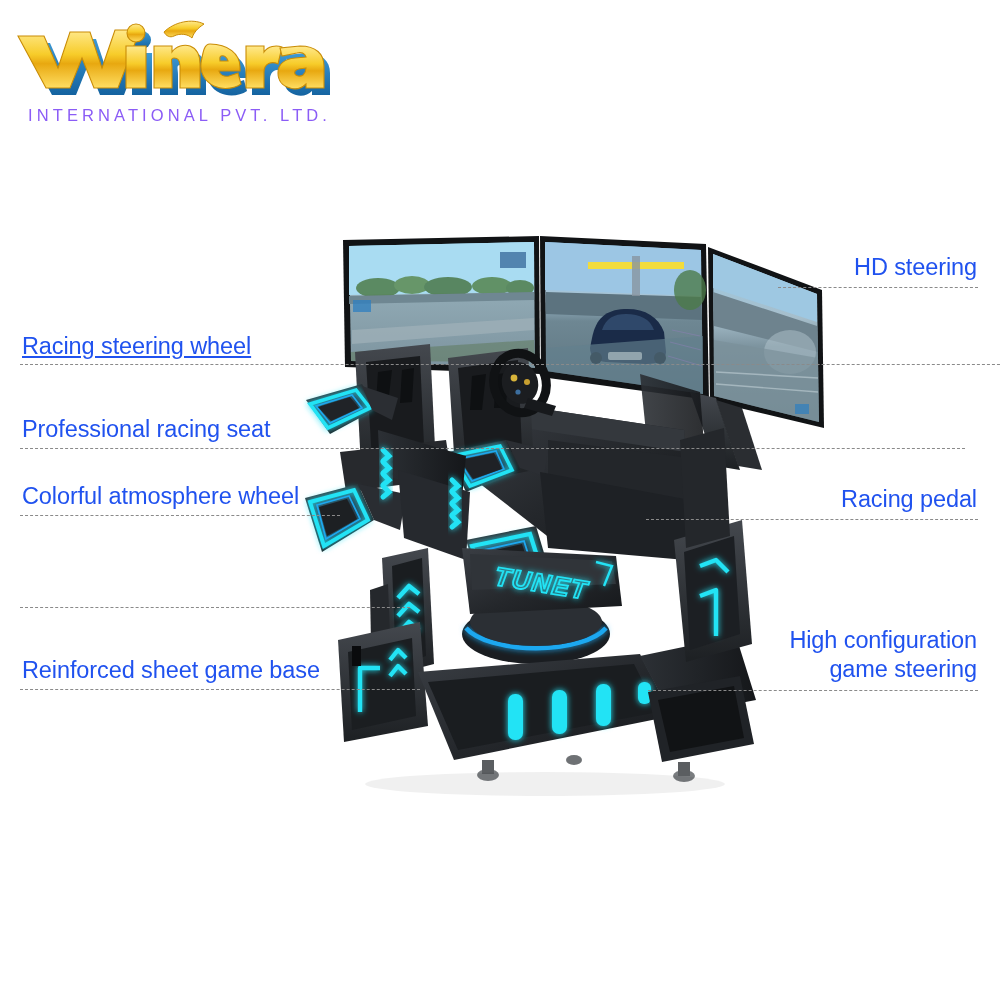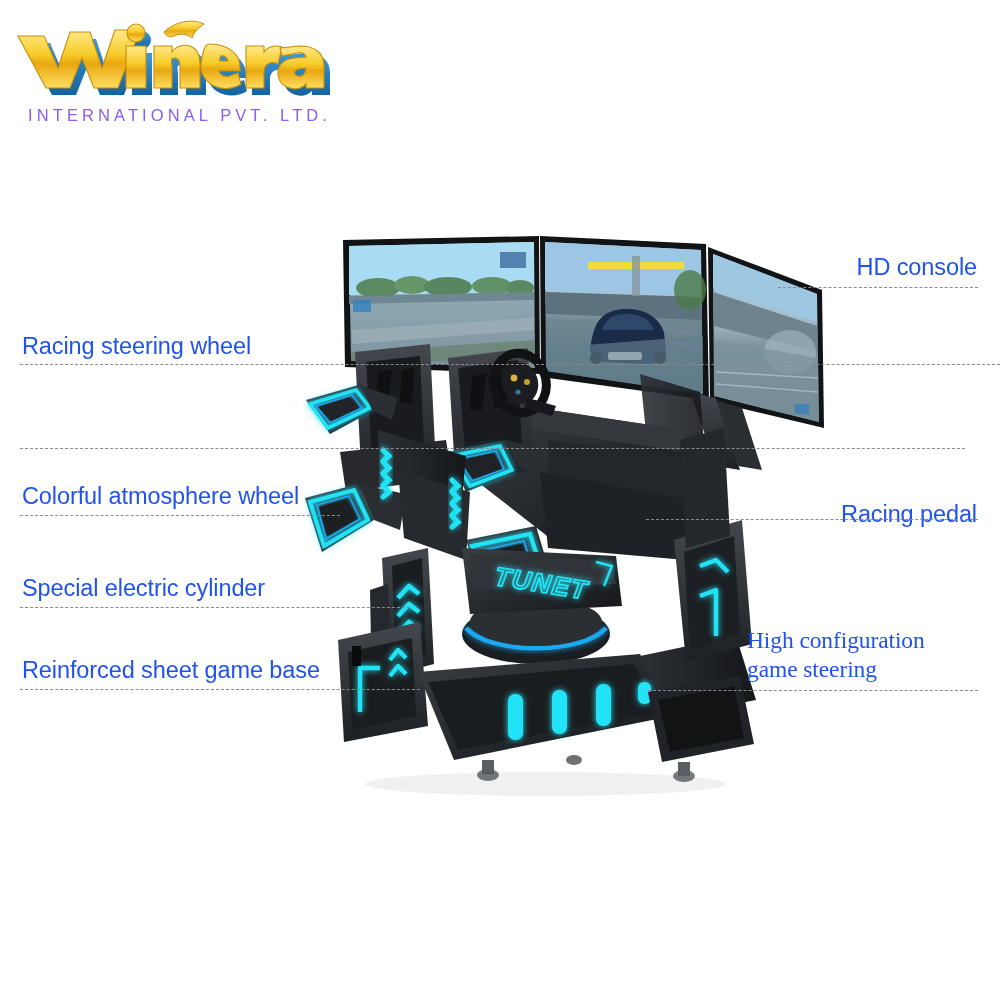--- a/index.html
+++ b/index.html
@@ -10,21 +10,21 @@
   .logo-block{position:absolute;left:14px;top:16px;width:330px;height:110px;}
   .logo-word{position:absolute;left:0;top:0;width:320px;height:78px;}
   .logo-word svg{display:block;}
   .logo-tag{position:absolute;left:14px;top:90px;width:300px;
      font-size:16.5px;letter-spacing:4.1px;color:#8b5cf6;font-weight:400;
      font-family:Liberation Sans, sans-serif;white-space:nowrap;}
 
   
   .label{position:absolute;color:#2052ef;font-size:23.5px;line-height:1.22;
      font-family:"Liberation Sans",sans-serif;white-space:nowrap;letter-spacing:-0.1px;}
-  .label.two-line{white-space:normal;font-family:Liberation Serif, serif;}
+  .label.two-line{white-space:normal;text-align:right;}
   .label.right{text-align:right;}
   .dash{position:absolute;height:0;border-top:1.6px dashed #8a8a8a;}
 
   
   .machine{position:absolute;left:0;top:0;width:1000px;height:1000px;}
   .machine svg{display:block;}
 </style>
 </head>
 <body>
 
@@ -343,38 +343,38 @@
           <ellipse cx="684" cy="776" rx="11" ry="6" fill="#7a7d80"></ellipse>
           <rect x="678" y="762" width="12" height="14" fill="#5b5e61"></rect>
           <ellipse cx="574" cy="760" rx="8" ry="5" fill="#6e7174"></ellipse>
         </g>
       </g>
 
       <ellipse cx="545" cy="784" rx="180" ry="12" fill="#000" opacity="0.06"></ellipse>
     </svg>
   </div>
 
-  <div class="label" style="left:22px;top:332px;">Racing steering wheel</div>
+  <div class="label" style="left:22px;top:332px;text-decoration:underline;">Racing steering wheel</div>
   <div class="dash" style="left:20px;top:364px;width:1000px;"></div>
 
+  <div class="label" style="left:22px;top:415px;">Professional racing seat</div>
   <div class="dash" style="left:20px;top:448px;width:945px;"></div>
 
   <div class="label" style="left:22px;top:482px;">Colorful atmosphere wheel</div>
   <div class="dash" style="left:20px;top:515px;width:320px;"></div>
 
-  <div class="label" style="left:22px;top:574px;">Special electric cylinder</div>
   <div class="dash" style="left:20px;top:607px;width:390px;"></div>
 
   <div class="label" style="left:22px;top:656px;">Reinforced sheet game base</div>
   <div class="dash" style="left:20px;top:689px;width:400px;"></div>
 
-  <div class="label right" style="right:23px;top:253px;">HD console</div>
+  <div class="label right" style="right:23px;top:253px;">HD steering</div>
   <div class="dash" style="left:778px;top:287px;width:200px;"></div>
 
-  <div class="label right" style="right:23px;top:485px;margin-top:15px;">Racing pedal</div>
+  <div class="label right" style="right:23px;top:485px;">Racing pedal</div>
   <div class="dash" style="left:646px;top:519px;width:332px;"></div>
 
   <div class="label two-line" style="right:23px;top:626px;width:230px;">
     <span>High configuration</span><br>
     <span>game steering</span>
   </div>
   <div class="dash" style="left:648px;top:690px;width:330px;"></div>
 
 </div>
 

